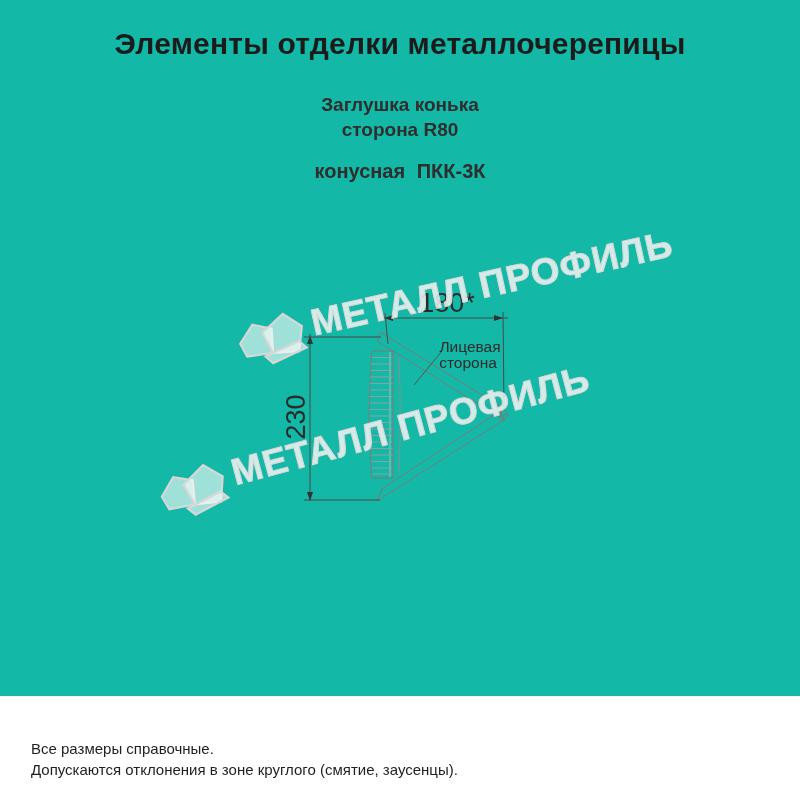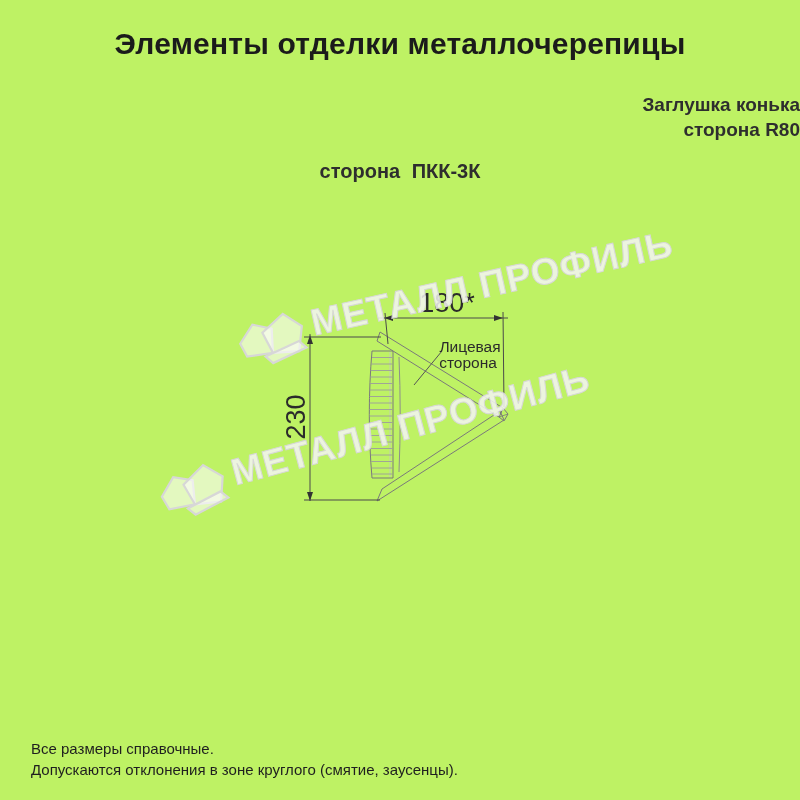--- a/index.html
+++ b/index.html
@@ -1,35 +1,34 @@
 <!DOCTYPE html>
 <html><head>
 <meta charset="utf-8">
 <style>
   * { margin: 0; padding: 0; box-sizing: border-box; }
   html, body { width: 800px; height: 800px; background: #ffffff; overflow: hidden; }
   body { font-family: "Liberation Sans", sans-serif; position: relative; }
 
-  .page { position: relative; width: 800px; height: 800px; background: #bef264; }
+  .page { position: relative; width: 800px; height: 696px; background: #14b8a6; }
 
   .header { position: absolute; top: 0; left: 0; width: 800px; text-align: center; z-index: 3; }
   .title {
     margin-top: 27px;
     font-size: 30px;
     font-weight: bold;
     color: #1b1b1b;
     letter-spacing: 0.2px;
   }
   .subtitle {
     margin-top: 31px;
     font-size: 19px;
     font-weight: bold;
     color: #2e2e2e;
     line-height: 25px;
-    text-align: right;
   }
   .product-type {
     margin-top: 18px;
     font-size: 20px;
     font-weight: bold;
     color: #2e2e2e;
     word-spacing: 6px;
   }
 
   .drawing-layer { position: absolute; top: 0; left: 0; z-index: 2; }
@@ -74,21 +73,21 @@
 <body>
 
 <div class="page">
 
   <div class="header">
     <div class="title">Элементы отделки металлочерепицы</div>
     <div class="subtitle">
       <div>Заглушка конька</div>
       <div>сторона R80</div>
     </div>
-    <div class="product-type">сторона ПКК-3К</div>
+    <div class="product-type">конусная ПКК-3К</div>
   </div>
 
   <svg class="drawing-layer" width="800" height="800" viewBox="0 0 800 800">
 
     <g>
 
       <path class="thin" d="M372,351 L393,351 L393,478 L372,478 C368.4,436 368.4,393 372,351 Z"></path>
 
       <line x1="390" y1="352" x2="390" y2="477" stroke="#c4c4c4" stroke-width="0.8"></line>
 

